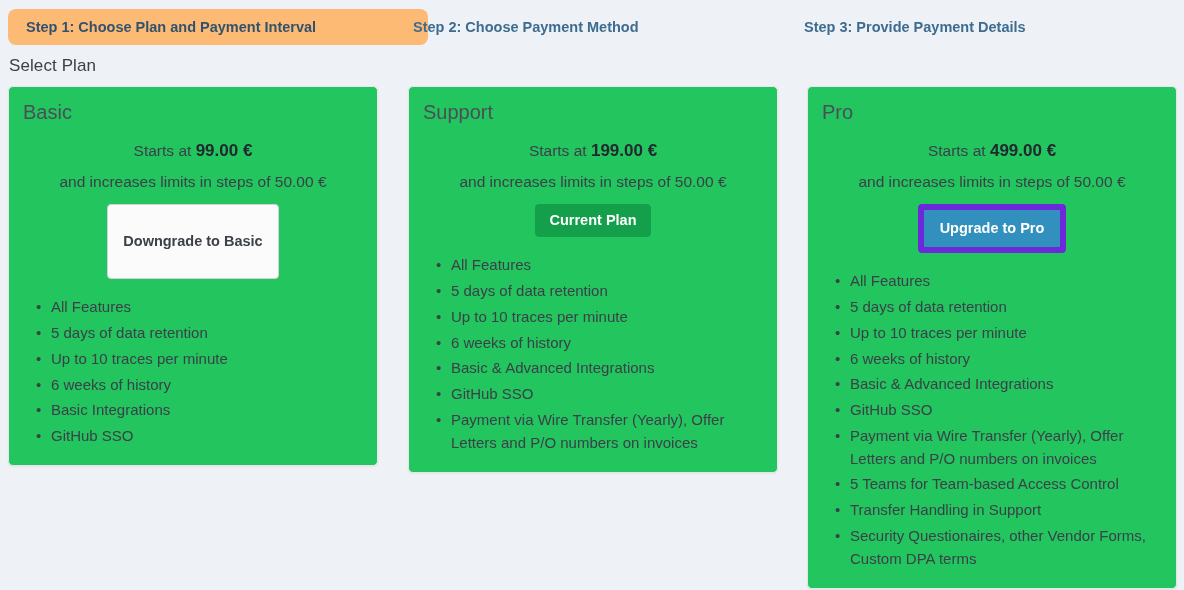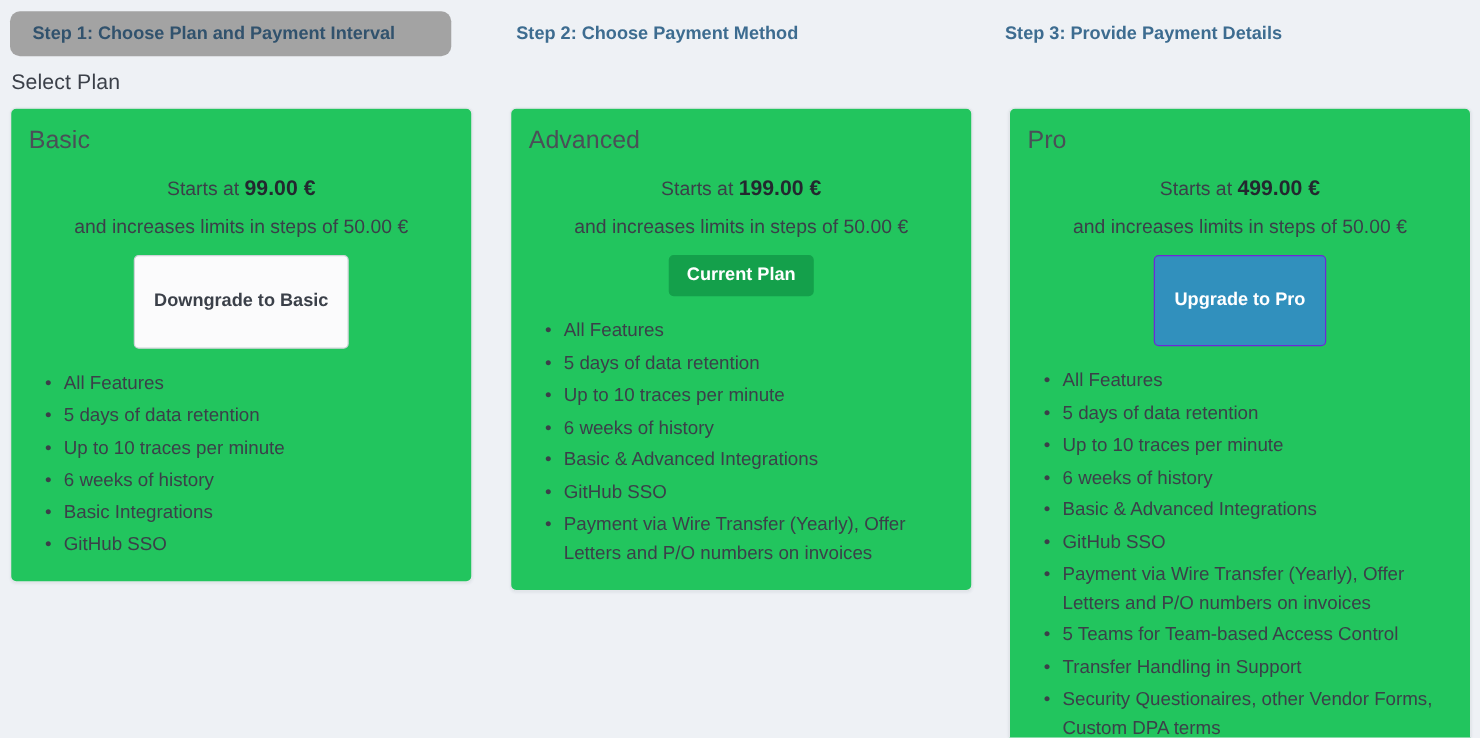--- a/index.html
+++ b/index.html
@@ -37,23 +37,23 @@
     display: flex;
     align-items: center;
     font-size: 14.5px;
     font-weight: bold;
     color: #3d6c90;
     white-space: nowrap;
     box-sizing: border-box;
   }
   .step-1 {
     left: 8px;
-    width: 353px;
+    width: 420px;
     padding-left: 18px;
-    background: #a3a3a3;
+    background: #fdba74;
     border-radius: 8px;
     color: #31526d;
   }
   .step-2 { left: 413px; }
   .step-3 { left: 804px; }
 
   
   .section-title {
     position: absolute;
     left: 9px;
@@ -134,23 +134,23 @@
     padding: 29px 15px;
   }
   .btn-current {
     background: #14a04b;
     border: 1px solid #14a04b;
     color: #ffffff;
     padding: 8px 13px;
   }
   .btn-upgrade {
     background: #3190bd;
-    border: 1px solid #6d28d9;
+    border: 6px solid #6d28d9;
     color: #ffffff;
-    padding: 28px 16px;
+    padding: 11px 16px;
   }
 
   .features {
     margin: 0;
     padding: 16px 22px 16px 42px;
     list-style: none;
   }
   .features li {
     position: relative;
     font-size: 15px;
@@ -204,21 +204,21 @@
         <li>All Features</li>
         <li>5 days of data retention</li>
         <li>Up to 10 traces per minute</li>
         <li>6 weeks of history</li>
         <li>Basic Integrations</li>
         <li>GitHub SSO</li>
       </ul>
     </div>
 
     <div class="card card-standard">
-      <div class="card-title">Advanced</div>
+      <div class="card-title">Support</div>
       <div class="price-block">
         <div class="price-line">
           <span>Starts at</span>
           <span class="price-amount">199.00 €</span>
         </div>
         <div class="steps-line">and increases limits in steps of 50.00 €</div>
       </div>
       <div class="btn-row">
         <button class="btn btn-current">Current Plan</button>
       </div>

